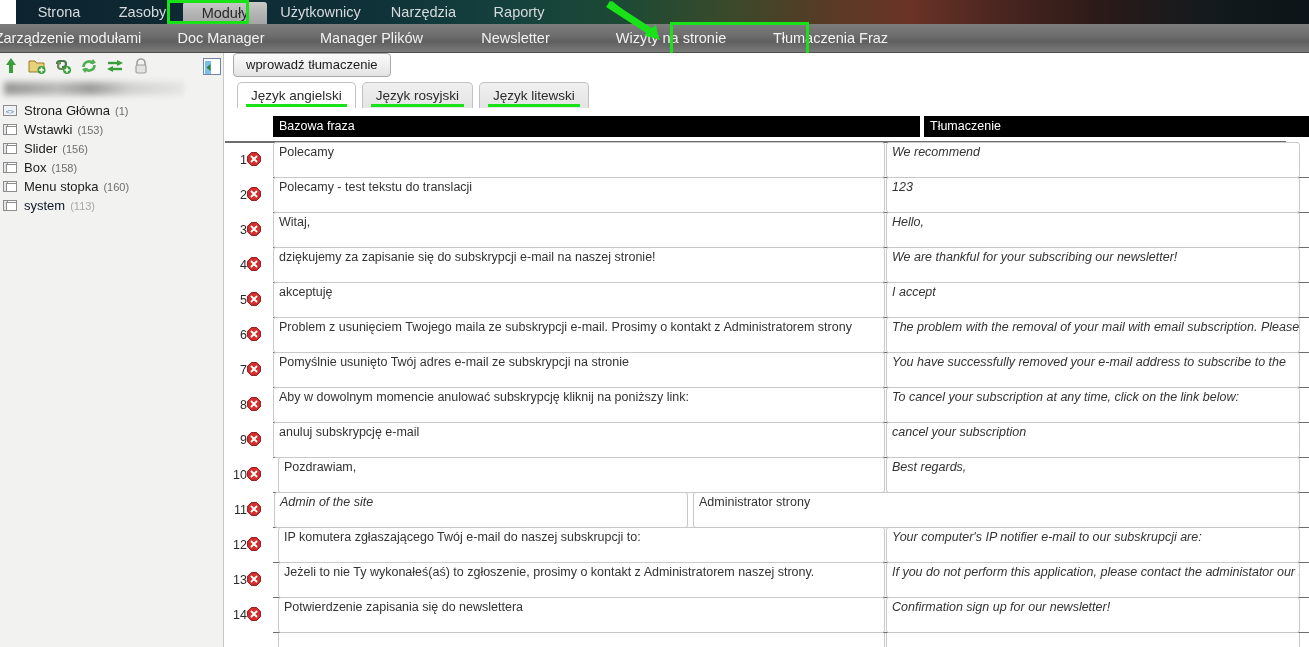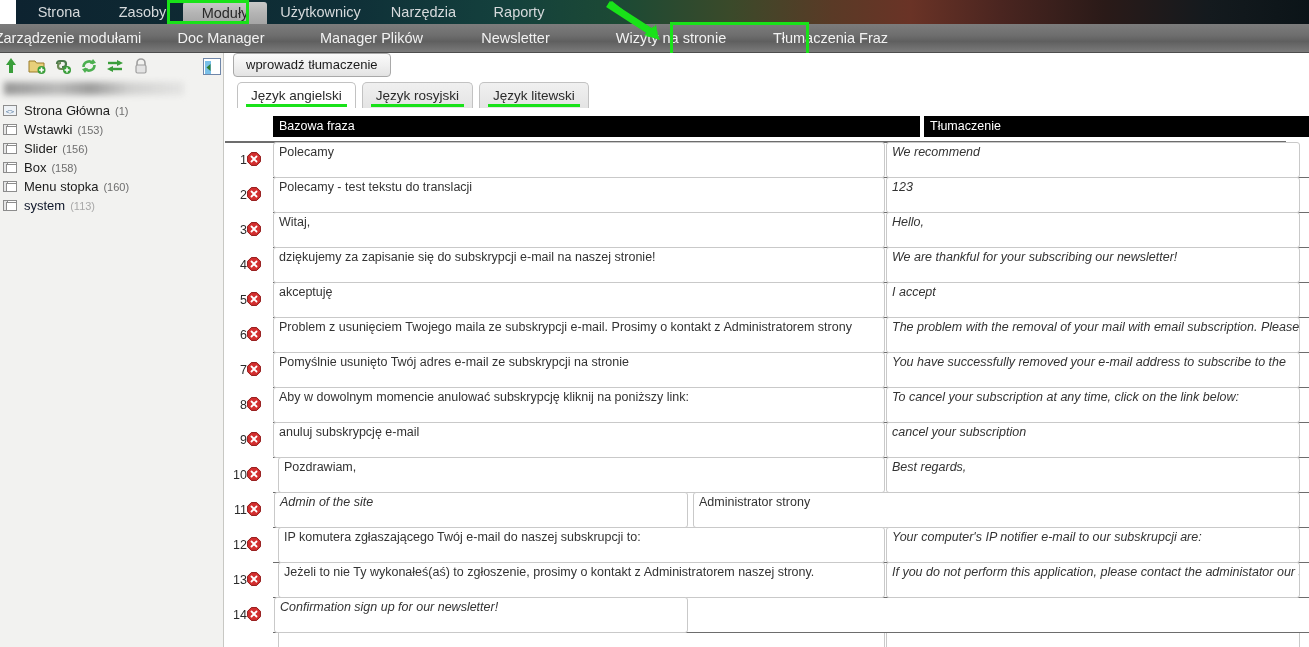--- a/index.html
+++ b/index.html
@@ -484,20 +484,21 @@
               </svg></div>
             <div class="cell cell-base">Jeżeli to nie Ty wykonałeś(aś) to zgłoszenie, prosimy o kontakt z Administratorem naszej strony.</div>
             <div class="cell cell-trans">If you do not perform this application, please contact the administator our si</div>
           </div>
           <div class="row rshift">
             <div class="num">14</div>
             <div class="del"><svg viewBox="0 0 14 14" width="14" height="14">
                 <polygon points="4.3,0.6 9.7,0.6 13.4,4.3 13.4,9.7 9.7,13.4 4.3,13.4 0.6,9.7 0.6,4.3" fill="#d32f2f" stroke="#8e1515" stroke-width="1"></polygon>
                 <path d="M4.5,4.5 L9.5,9.5 M9.5,4.5 L4.5,9.5" stroke="#ffffff" stroke-width="1.8" stroke-linecap="round"></path>
               </svg></div>
+            <div class="cell cell-base">Potwierdzenie zapisania się do newslettera</div>
             <div class="cell cell-trans">Confirmation sign up for our newsletter!</div>
           </div>
           <div class="row rshift partial">
             <div class="cell cell-base"></div>
             <div class="cell cell-trans"></div>
           </div>
         </div>
     </div>
   </div>
 </div>

